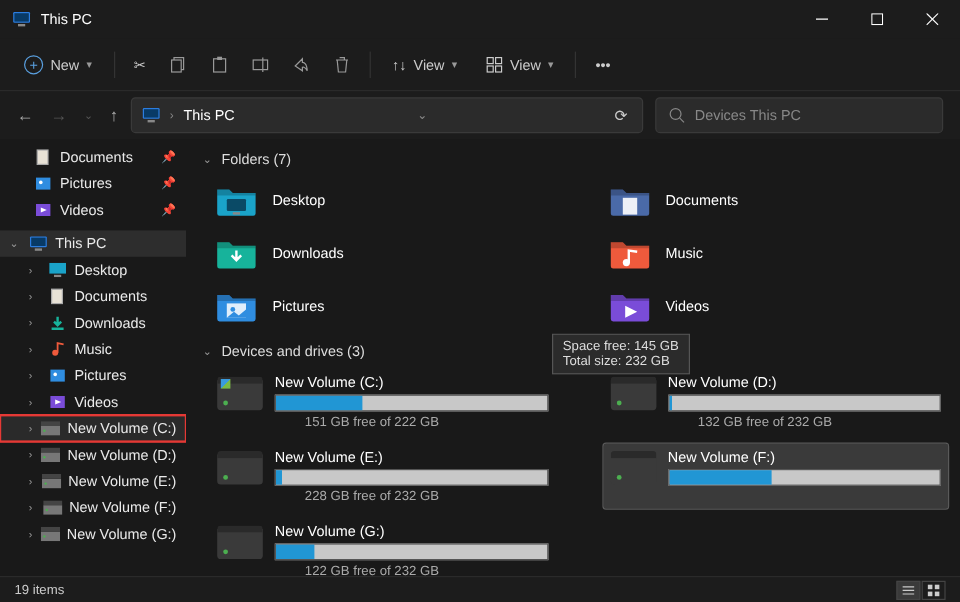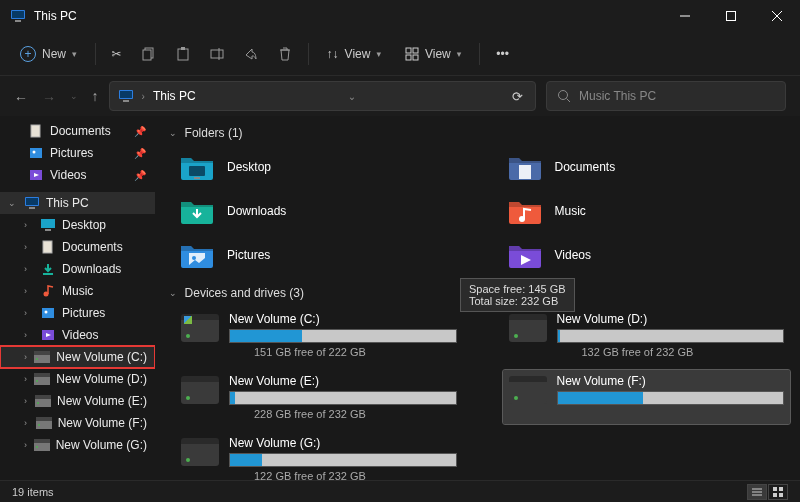--- a/index.html
+++ b/index.html
@@ -190,21 +190,21 @@
     <span class="sep-chev" style="margin-left:auto;">⌄</span>
     <span class="refresh-btn">⟳</span>
   </div>
   <div class="searchbar">
     <span>
         <svg width="14" height="14">
           <circle cx="6" cy="6" r="4.5" fill="none" stroke="#888"></circle>
           <line x1="9.5" y1="9.5" x2="13" y2="13" stroke="#888"></line>
         </svg>
       </span>
-    <span>Music This PC</span>
+    <span>Devices This PC</span>
   </div>
 </div>
 
 <div class="body">
   <div class="sidebar">
     <div class="sb-item quick">
         <span class="sicon">
           <svg width="14" height="14">
             <rect x="2" y="1" width="9" height="12" fill="#e8e2d6" stroke="#aaa"></rect>
           </svg>
@@ -356,21 +356,21 @@
             <circle cx="3" cy="8" r="1" fill="#4caf50"></circle>
           </svg>
         </span>
         <span>New Volume (G:)</span>
       </div>
   </div>
 
   <div class="main">
     <div class="section-hdr">
         <span class="chev">⌄</span>
-        <span>Folders (1)</span>
+        <span>Folders (7)</span>
       </div>
     <div class="folders-grid" id="folders-grid">
         <div class="folder-item">
           <div class="ficon">
             <svg width="36" height="30" viewBox="0 0 36 30">
               <path d="M2 6h10l3 3h19v17a2 2 0 0 1-2 2H4a2 2 0 0 1-2-2z" fill="#1aa3c9"></path>
               <path d="M2 6h10l3 3h19v2H2z" fill="rgba(0,0,0,0.2)"></path>
               <rect x="10" y="14" width="16" height="10" fill="#0a4a66" rx="1"></rect>
               <rect x="15" y="25" width="6" height="2" fill="#888"></rect>
             </svg>

